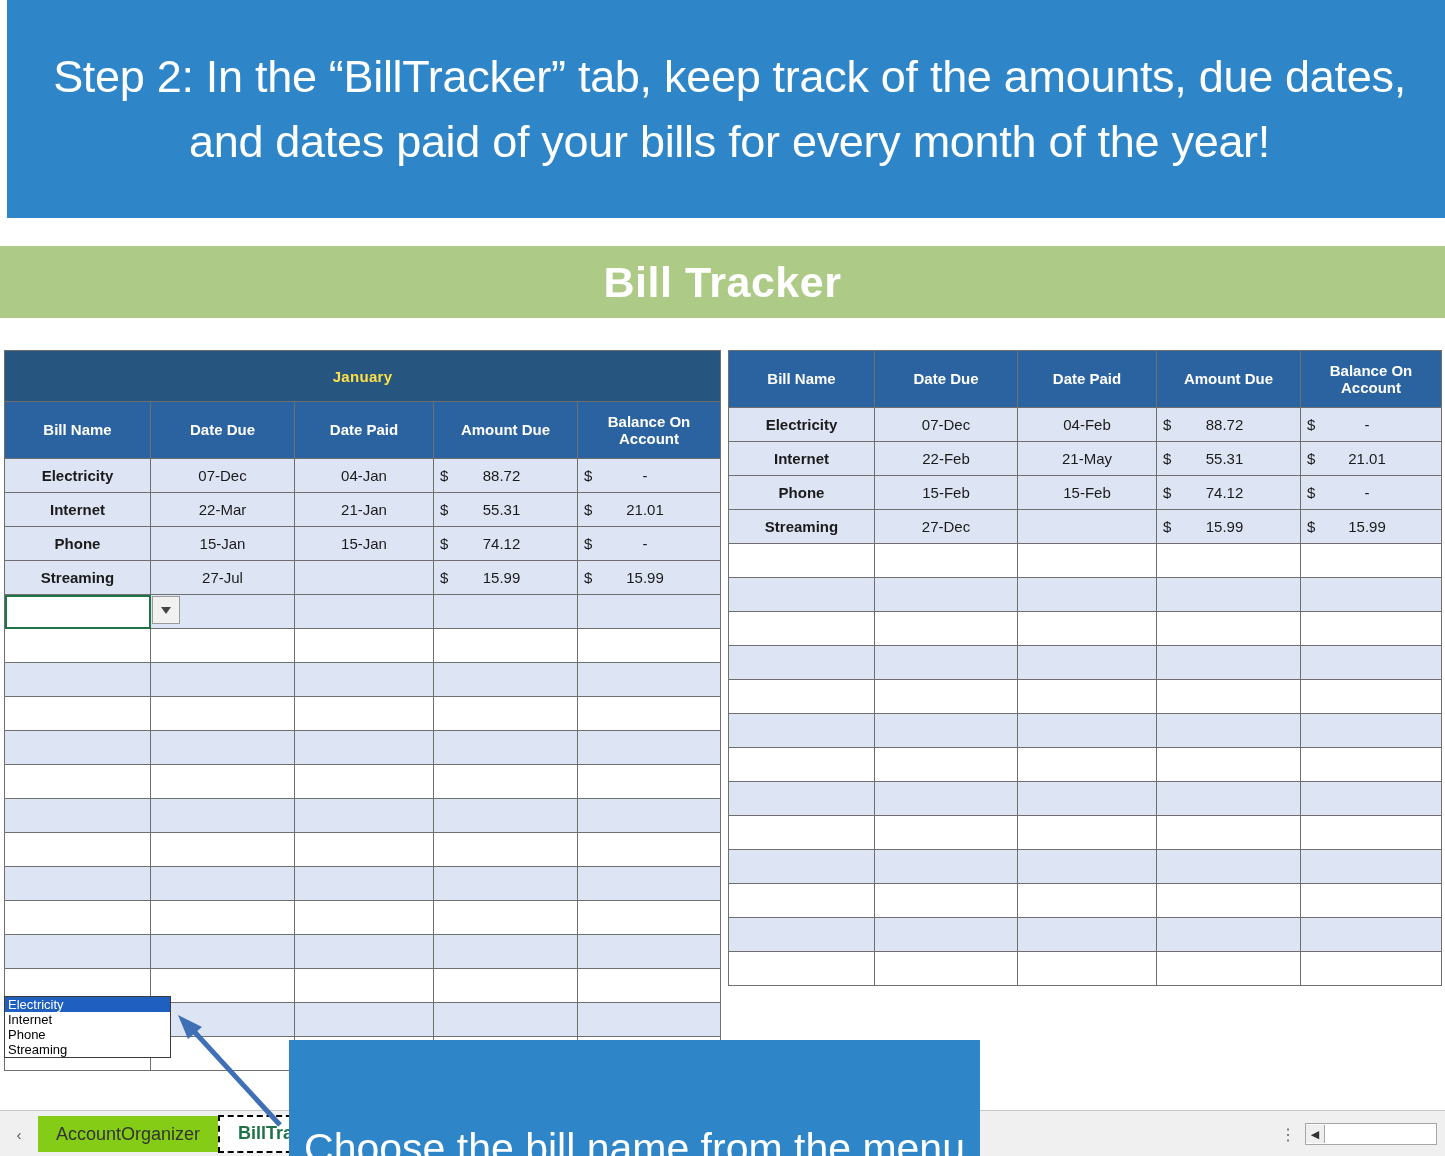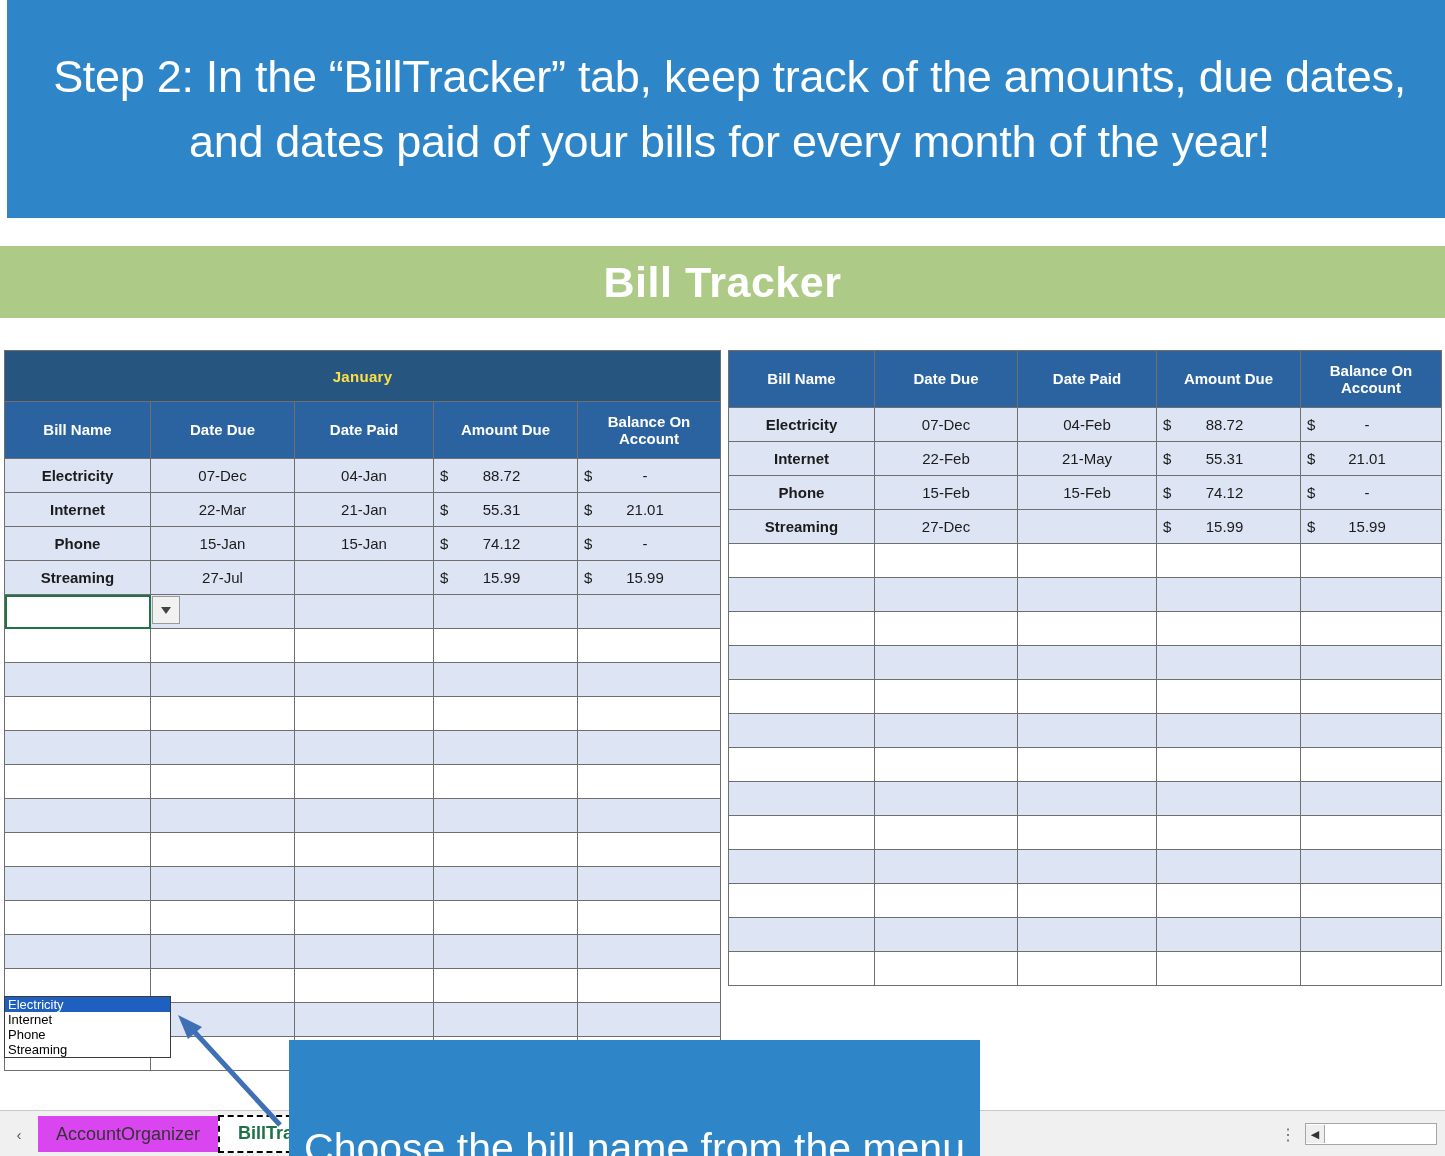--- a/index.html
+++ b/index.html
@@ -213,21 +213,21 @@
     text-align: center;
     color: #555;
     font-size: 15px;
   }
   .tab {
     font-size: 18px;
     color: #333333;
     padding: 0 18px;
     height: 36px;
     line-height: 36px;
-    background: #d946ef;
+    background: #84cc16;
   }
   .tab.active {
     background: #ffffff;
     color: #1f7246;
     font-weight: bold;
     border: 2px dashed #000000;
     height: 34px;
     line-height: 32px;
   }
   .tab-add {

